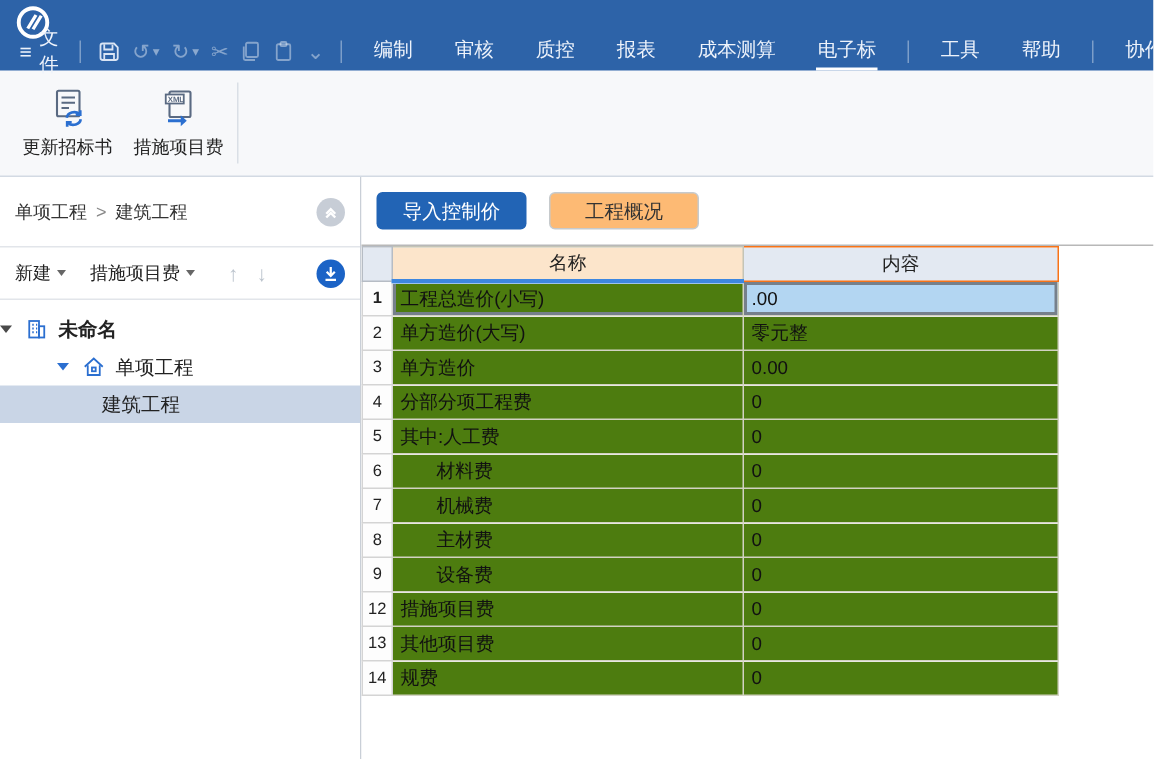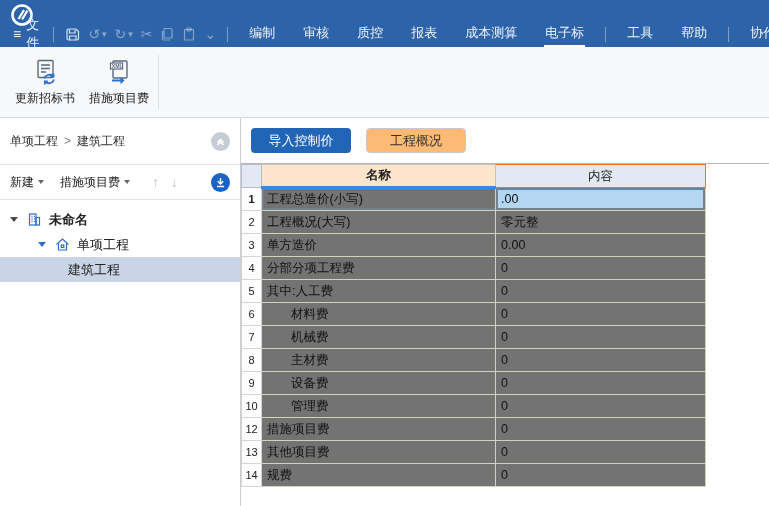--- a/index.html
+++ b/index.html
@@ -55,25 +55,25 @@
   .tabs { height:45px; display:flex; align-items:center; gap:15px; padding-left:10px; flex:0 0 45px; }
   .tab { min-width:100px; height:25px; padding:0 12px; display:flex; align-items:center; justify-content:center; border-radius:4px; font-size:13px; cursor:pointer; }
   .tab.active { background:#2264b5; color:#fff; }
   .tab.inactive { background:#fdba74; color:#333; border:1px solid #c6cacd; }
 
   .grid-area { border-top:1px solid #b8b8b8; flex:1; overflow:hidden; }
   table.grid { border-collapse:collapse; table-layout:fixed; width:464px; font-size:12.5px; }
   .grid col.c-num { width:20px; } .grid col.c-name { width:234px; } .grid col.c-val { width:210px; }
   .grid th { height:23px; font-weight:normal; color:#222; }
   .grid th.corner { background:#e3e9f2; border:1px solid #b6bcc4; }
-  .grid th.h-name { background:#fce5cb; font-weight:bold; border:1px solid #c4c4b6; border-bottom:3px solid #3d87e0; }
+  .grid th.h-name { background:#fce5cb; font-weight:normal; border:1px solid #c4c4b6; border-bottom:3px solid #3d87e0; }
   .grid th.h-val  { background:#e3e9f2; border:1px solid #f97316; }
   .grid td { height:23px; overflow:hidden; white-space:nowrap; }
   .grid td.num { background:#fdfdfd; border:1px solid #d4d4d4; text-align:center; font-size:11px; color:#222; }
-  .grid td.name, .grid td.val { background:#737373; border:1px solid #d2d2c2; padding:0 5px; color:#111; }
+  .grid td.name, .grid td.val { background:#4d7c0f; border:1px solid #d2d2c2; padding:0 5px; color:#111; }
   .grid td.name.ind { padding-left:29px; }
   .grid tr.sel td.num { font-weight:bold; }
   .grid tr.sel td.name { box-shadow: inset 2px 0 0 #76808b, inset 0 -2px 0 #76808b; }
   .grid tr.sel td.val { background:#b3d6f2; box-shadow: inset 0 0 0 2px #76808b; }
 </style>
 </head>
 <body>
 
 <div class="topbar">
   <div class="logo">
@@ -193,21 +193,21 @@
       <span class="nav-arrow">↓</span>
       <span class="blue-circle">
         <svg width="11" height="11" viewBox="0 0 11 11" fill="none" stroke="#fff" stroke-width="1.5">
           <path d="M5.5 1 V6.5"></path>
             <path d="M2.8 4.2 L5.5 7 L8.2 4.2"></path>
             <path d="M2 9.5 H9"></path>
         </svg>
       </span>
     </div>
     <div class="tree">
-        <div class="tree-row" style="padding-left: 10px;">
+        <div class="tree-row" style="">
           <i class="tri"></i>
           <span class="node-icon">
             <svg width="15" height="15" viewBox="0 0 15 15" fill="none" stroke="#2b6fd0" stroke-width="1.2">
               <rect x="2.5" y="2" width="6.5" height="11"></rect>
               <rect x="9" y="5.5" width="3.5" height="7.5"></rect>
               <path d="M4.5 4.5h1M4.5 7h1M4.5 9.5h1M7 4.5h.8M7 7h.8M7 9.5h.8" stroke-width="1.4"></path>
             </svg>
           </span>
           <span class="node-label bold">未命名</span>
         </div>
@@ -248,21 +248,21 @@
           </tr>
         </thead>
         <tbody>
             <tr class="sel">
               <td class="num">1</td>
               <td class="name">工程总造价(小写)</td>
               <td class="val">.00</td>
             </tr>
             <tr>
               <td class="num">2</td>
-              <td class="name">工程概况(大写)</td>
+              <td class="name">单方造价(大写)</td>
               <td class="val">零元整</td>
             </tr>
             <tr>
               <td class="num">3</td>
               <td class="name">单方造价</td>
               <td class="val">0.00</td>
             </tr>
             <tr>
               <td class="num">4</td>
               <td class="name">分部分项工程费</td>
@@ -287,25 +287,20 @@
               <td class="num">8</td>
               <td class="name ind">主材费</td>
               <td class="val">0</td>
             </tr>
             <tr>
               <td class="num">9</td>
               <td class="name ind">设备费</td>
               <td class="val">0</td>
             </tr>
             <tr>
-              <td class="num">10</td>
-              <td class="name ind">管理费</td>
-              <td class="val">0</td>
-            </tr>
-            <tr>
               <td class="num">12</td>
               <td class="name">措施项目费</td>
               <td class="val">0</td>
             </tr>
             <tr>
               <td class="num">13</td>
               <td class="name">其他项目费</td>
               <td class="val">0</td>
             </tr>
             <tr>

